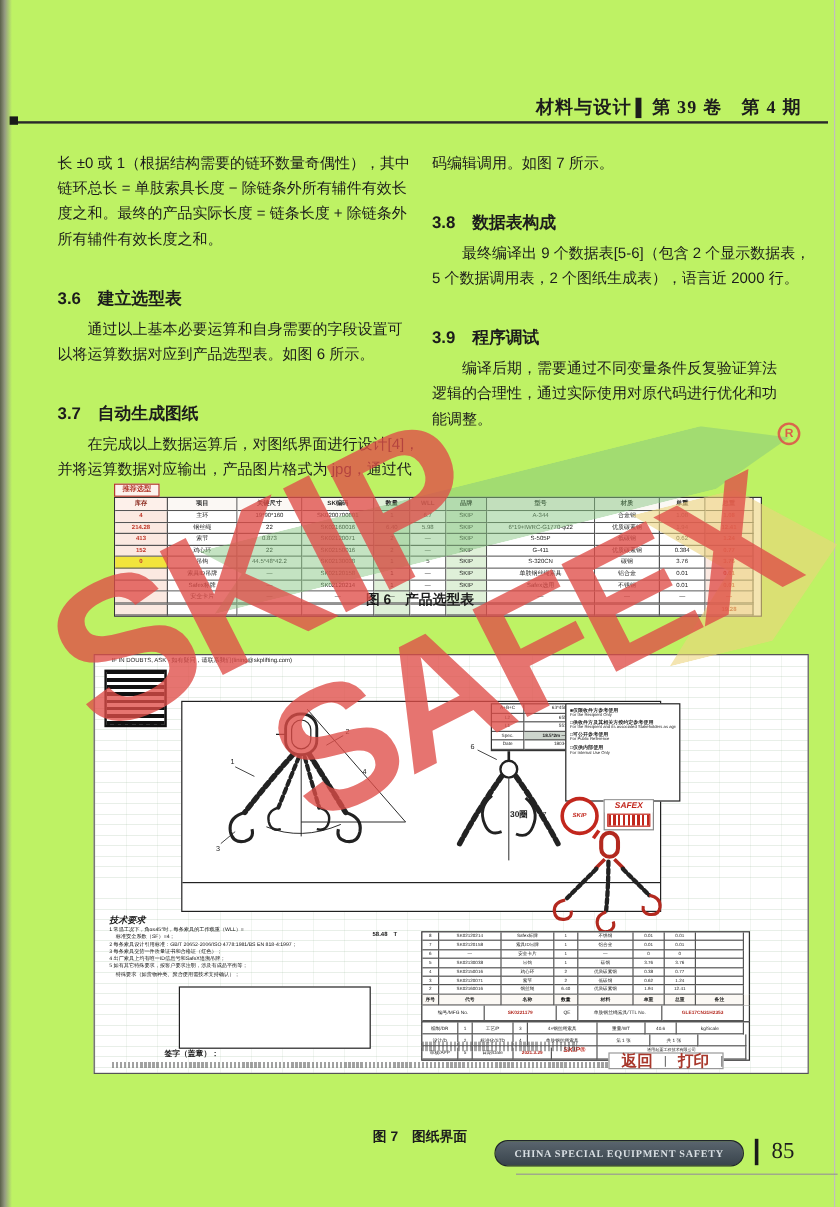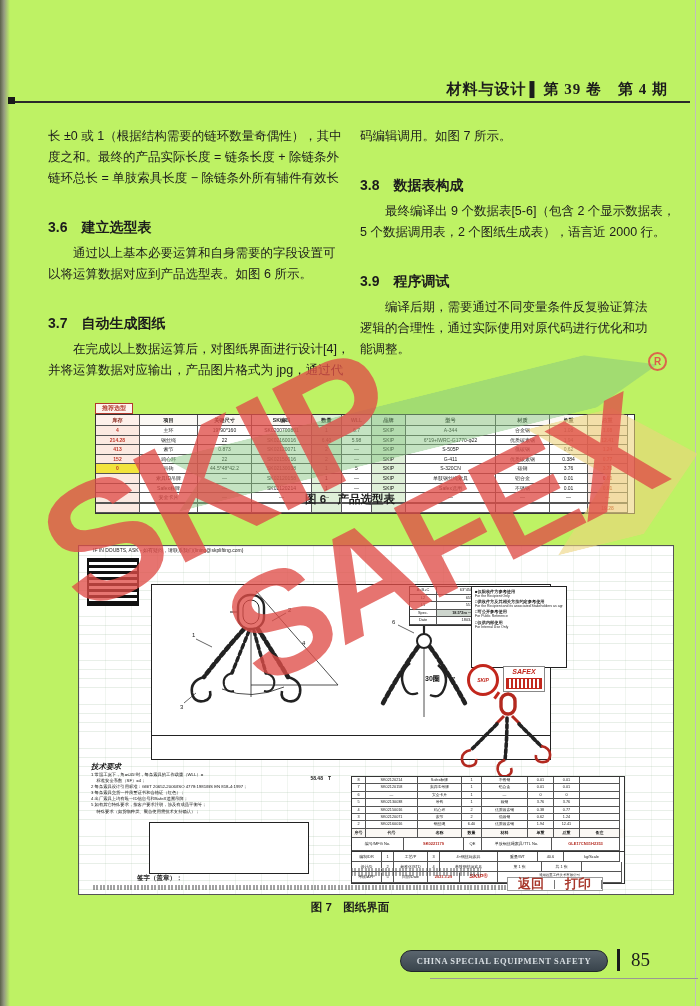--- a/index.html
+++ b/index.html
@@ -38,21 +38,21 @@
   .f6h .c1,.f6h .c2,.f6h .c3,.f6h .c5,.f6h .c7,.f6h .c8,.f6h .c9{color:#2a2a2a;background:#fbf8f4;}
   .f6b .t-row{grid-template-columns:var(--f6);}
   .f6b .cell{font-size:5px;line-height:8.6px;background:#fff;}
   .f6b .c0{background:#fbe9e1;color:#c03a2b;font-weight:bold;}
   .f6b .c4,.f6b .c6{background:#dff0d8;}
   .f6b .c10{background:#fbe9e1;color:#c03a2b;font-weight:bold;}
   .f6b .r4 .c0{background:#f2e43c;}
   .f6b .r8 .cell{background:#fbf8f4;}
   .caption{position:absolute;width:700px;left:0;text-align:center;font-weight:bold;font-size:11.5px;z-index:5;}
   .cap6{top:492px;}
-  .cap7{top:900px;}
+  .cap7{top:940px;}
   
   .sheet{position:absolute;left:78px;top:545px;width:594px;height:348px;background:#fff;
          border:1.2px solid #555;z-index:5;
          background-image:repeating-linear-gradient(to bottom,rgba(140,175,140,.20) 0 .8px,transparent .8px 8.8px);}
   .vgrid{position:absolute;left:0;top:0;width:100%;height:100%;
          background-image:repeating-linear-gradient(to right,rgba(140,175,140,.12) 0 .8px,transparent .8px 26px);}
   .sheet>*{position:absolute;}
   .topnote{left:14px;top:1px;font-size:5px;color:#222;white-space:nowrap;z-index:2;}
   .qr{left:8px;top:12px;width:48px;height:44px;border:2px solid #111;background:
       repeating-linear-gradient(0deg,#111 0 3px,#fff 3px 6px),
@@ -110,21 +110,21 @@
   .tb .r2 .c5{font-size:3.4px;line-height:4.6px;padding-top:1px;}
   .micro1{left:14px;top:339px;width:450px;height:5px;opacity:.55;z-index:2;
         background:repeating-linear-gradient(90deg,#555 0 2px,transparent 2px 3.4px);}
   .micro2{left:272px;top:322px;width:130px;height:8px;opacity:.5;z-index:2;
         background:repeating-linear-gradient(90deg,#555 0 2px,transparent 2px 3.4px),
                    repeating-linear-gradient(0deg,transparent 0 3px,#fff 3px 4px);}
   .sheetbtns{left:428px;top:331px;z-index:3;display:flex;align-items:center;background:#fff;border:0.6px solid #999;}
   .sheetbtns .btn{color:#a8382c;font-weight:bold;font-size:13px;line-height:12px;padding:0 10px;cursor:pointer;}
   .sheetbtns .bsep{width:1px;height:9px;background:#777;}
   
-  .footer{position:absolute;left:0;top:946px;width:668px;height:28px;z-index:6;}
+  .footer{position:absolute;left:12px;top:946px;width:668px;height:28px;z-index:6;}
   .badge{position:absolute;right:60px;top:4px;width:206px;height:20px;border-radius:11px;
          background:linear-gradient(#5a656e,#39444c);border:1px solid #20262b;
          color:#d9dfe3;text-align:center;font-family:"Liberation Serif","DejaVu Serif",serif;
          font-size:8.5px;line-height:20px;letter-spacing:.6px;font-weight:bold;}
   .pagenum-sep{position:absolute;right:48px;top:3px;width:3px;height:22px;background:#1a1a1a;}
   .pagenum{position:absolute;right:18px;top:0;font-family:"Liberation Serif","DejaVu Serif",serif;
          font-size:19px;line-height:28px;}
   
   .wm{position:absolute;left:0;top:0;width:700px;height:1006px;pointer-events:none;z-index:30;overflow:hidden;}
   .wm-word{position:absolute;font-weight:900;letter-spacing:-6px;color:rgba(223,77,72,.78);
@@ -148,22 +148,23 @@
 
   <div class="hdr">
     <span>材料与设计</span><span class="sep">▌</span><span>第 39 卷　第 4 期</span>
   </div>
   <div class="hdr-rule"></div>
   <div class="hdr-sq"></div>
 
   <div class="col col-left">
     <div class="para">
         <div class="ln">长 ±0 或 1（根据结构需要的链环数量奇偶性），其中</div>
+        <div class="ln">链环总长 = 单肢索具长度 − 除链条外所有辅件有效长</div>
         <div class="ln">度之和。最终的产品实际长度 = 链条长度 + 除链条外</div>
-        <div class="ln">链环总长 = 单肢索具长度 − 除链条外所有辅件有效长</div>
+        <div class="ln">所有辅件有效长度之和。</div>
       </div>
     <div class="h3">3.6　建立选型表</div>
     <div class="para">
         <div class="ln">　　通过以上基本必要运算和自身需要的字段设置可</div>
         <div class="ln">以将运算数据对应到产品选型表。如图 6 所示。</div>
       </div>
     <div class="h3">3.7　自动生成图纸</div>
     <div class="para">
         <div class="ln">　　在完成以上数据运算后，对图纸界面进行设计[4]，</div>
         <div class="ln">并将运算数据对应输出，产品图片格式为 jpg，通过代</div>

